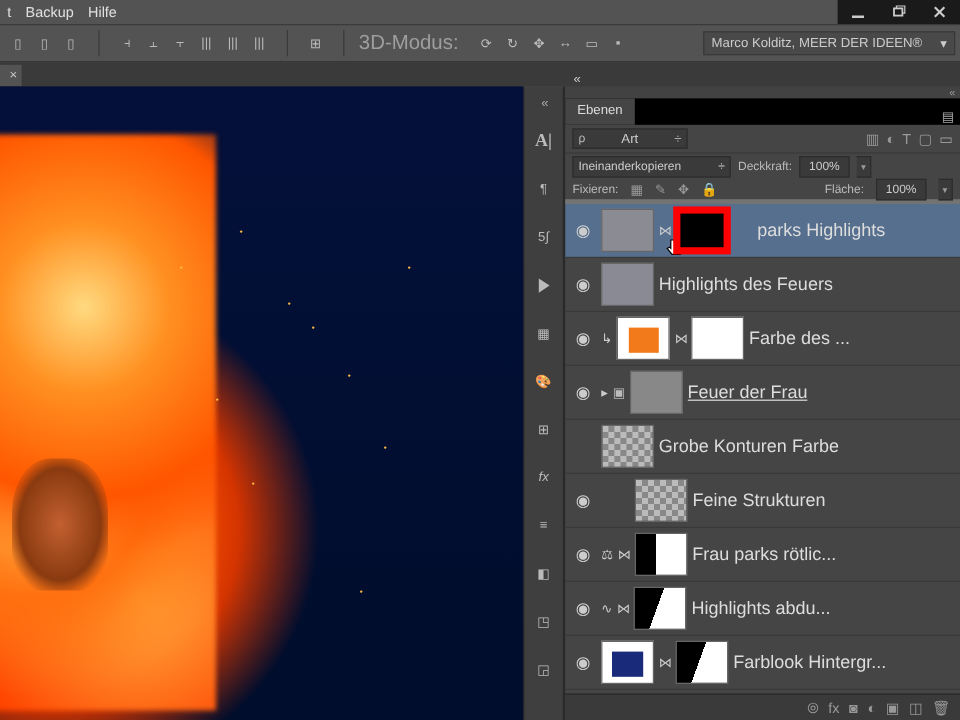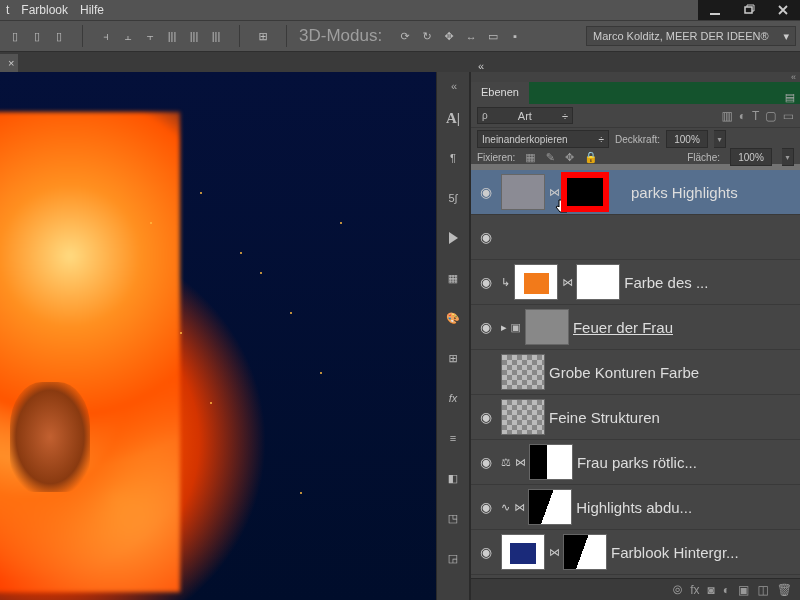--- a/index.html
+++ b/index.html
@@ -38,37 +38,37 @@
   
   
   .vstrip { width:34px; background:#3f3f3f; border-left:1px solid #2a2a2a; border-right:1px solid #2a2a2a; display:flex; flex-direction:column; align-items:center; padding-top:8px; gap:16px; }
   .vstrip .collapse { align-self:flex-end; width:18px; height:10px; color:#aaa; }
   .vstrip .vicn { width:24px; height:24px; display:flex; align-items:center; justify-content:center; color:#bbb; }
   .vstrip .play { width:0;height:0;border-left:9px solid #bbb;border-top:6px solid transparent;border-bottom:6px solid transparent;}
   
   
   .panel { flex:1; background:#454545; border-left:1px solid #2a2a2a; display:flex; flex-direction:column; }
   .panel .flyline { height:10px; background:#424242; text-align:right; padding-right:4px; font-size:9px; color:#999;}
-  .panel-tabs { height:22px; background:#14532d; display:flex; align-items:flex-end; }
+  .panel-tabs { height:22px; background:#000000; display:flex; align-items:flex-end; }
   .panel-tab { height:22px; background:#454545; padding:4px 10px 2px; font-size:11px; color:#ddd; }
   .panel-tabs .menu { margin-left:auto; width:20px; text-align:center; color:#aaa; }
   
   .filter-row { height:24px; display:flex; align-items:center; gap:6px; padding:0 6px; border-bottom:1px solid #393939; }
   .filter-drop { width:96px; height:17px; background:#3a3a3a; border:1px solid #2c2c2c; display:flex; align-items:center; padding:0 4px; justify-content:space-between;}
   .filter-drop .lens { font-size:10px; color:#bbb;}
   .filter-icons { display:flex; gap:6px; margin-left:auto; }
   .filter-icons span { color:#999; font-size:12px; cursor:pointer; }
   
   .prop-row { height:22px; display:flex; align-items:center; gap:6px; padding:0 6px;text-align:right;}
   .blend-drop { width:132px; height:18px; background:#3a3a3a; border:1px solid #2c2c2c; display:flex; align-items:center; padding:0 4px; justify-content:space-between; font-size:10px;}
   .pct-field { width:42px; height:18px; background:#3a3a3a; border:1px solid #2c2c2c; display:flex; align-items:center; justify-content:center; font-size:10px;}
   .dd { width:12px; height:18px; background:#3a3a3a; border:1px solid #2c2c2c; border-left:none; display:flex; align-items:center; justify-content:center; font-size:8px; color:#999;}
   .plabel { color:#bbb; font-size:10px;}
   
-  .lock-row { height:20px; display:flex; align-items:center; gap:10px; padding:0 6px; border-bottom:6px solid #737373;}
+  .lock-row { height:20px; display:flex; align-items:center; gap:10px; padding:0 6px; border-bottom:4px solid #737373;}
   .lock-row .lic { color:#999; font-size:11px; }
   
   .layers { flex:1; overflow:hidden; }
   .layer { height:45px; display:flex; align-items:center; gap:4px; padding:0 4px; border-bottom:1px solid #393939;}
   .layer.sel { background:#566f8e; }
   .eye { width:22px; text-align:center; color:#ccc; font-size:14px; }
   .thumb { width:44px; height:36px; border:1px solid #666; background:#888;}
   .thumb.checker { background: repeating-conic-gradient(#888 0% 25%, #bbb 0% 50%) 0 0/10px 10px;}
   .mask { width:44px; height:36px; border:1px solid #666; background:#000;}
   .link { width:10px; text-align:center; color:#ccc; font-size:11px;}
@@ -100,21 +100,21 @@
     </div>
   <div>
       <svg class="ico" viewBox="0 0 12 12">
         <path d="M2 2l8 8M10 2l-8 8" stroke="#ccc" stroke-width="1.8"></path>
       </svg>
     </div>
 </div>
 
 <div class="menu-bar">
   <span>t</span>
-  <span>Farblook</span>
+  <span>Backup</span>
   <span>Hilfe</span>
 </div>
 
 <div class="options-bar">
   <div class="tool-icons">
     <div>▯</div>
     <div>▯</div>
     <div>▯</div>
   </div>
   <div class="divider"></div>
@@ -243,20 +243,24 @@
             <span class="link">⋈</span>
             <div class="mask hl"></div>
             <div class="cursor-hand" style="position: relative; left: -56px; top: 14px;"><svg width="16" height="16" viewBox="0 0 16 16">
                 <path d="M4 2v7l-1-1-2 1 4 5h7l1-6-2-1v-1l-2-1V4l-2 0V2z" fill="#fff" stroke="#000"></path>
               </svg></div>
             <span class="lname"> parks Highlights</span>
           </div>
         </div>
         <div class="layer">
           <div class="eye">◉</div>
+          <div style="flex: 1 1 0%; display: flex; align-items: center; gap: 4px;">
+            <div class="thumb" style="background: rgb(138, 138, 148);"></div>
+            <span class="lname">Highlights des Feuers</span>
+          </div>
         </div>
         <div class="layer">
           <div class="eye">◉</div>
           <div style="flex: 1 1 0%; display: flex; align-items: center; gap: 4px;">
             <span style="color: rgb(204, 204, 204);">↳</span>
             <div class="thumb" style="background: rgb(255, 255, 255);">
               <div style="width:60%;height:60%;margin:20%;background:#f27a1a"></div>
             </div>
             <span class="link">⋈</span>
             <div class="mask" style="background: rgb(255, 255, 255);"></div>
@@ -274,21 +278,21 @@
         </div>
         <div class="layer">
           <div class="eye"></div>
           <div style="flex: 1 1 0%; display: flex; align-items: center; gap: 4px;">
             <div class="thumb checker"></div>
             <span class="lname">Grobe Konturen Farbe</span>
           </div>
         </div>
         <div class="layer">
           <div class="eye">◉</div>
-          <div style="flex: 1 1 0%; display: flex; align-items: center; gap: 4px;">
+          <div style="flex: 1 1 0%; display: flex; align-items: center; gap: 4px; margin-left: 28px;">
             <div class="thumb checker"></div>
             <span class="lname">Feine Strukturen</span>
           </div>
         </div>
         <div class="layer">
           <div class="eye">◉</div>
           <div style="flex: 1 1 0%; display: flex; align-items: center; gap: 4px;">
             <span style="color: rgb(204, 204, 204);">⚖</span>
             <span class="link">⋈</span>
             <div class="mask" style="background: linear-gradient(90deg, rgb(0, 0, 0) 40%, rgb(255, 255, 255) 40%);"></div>

